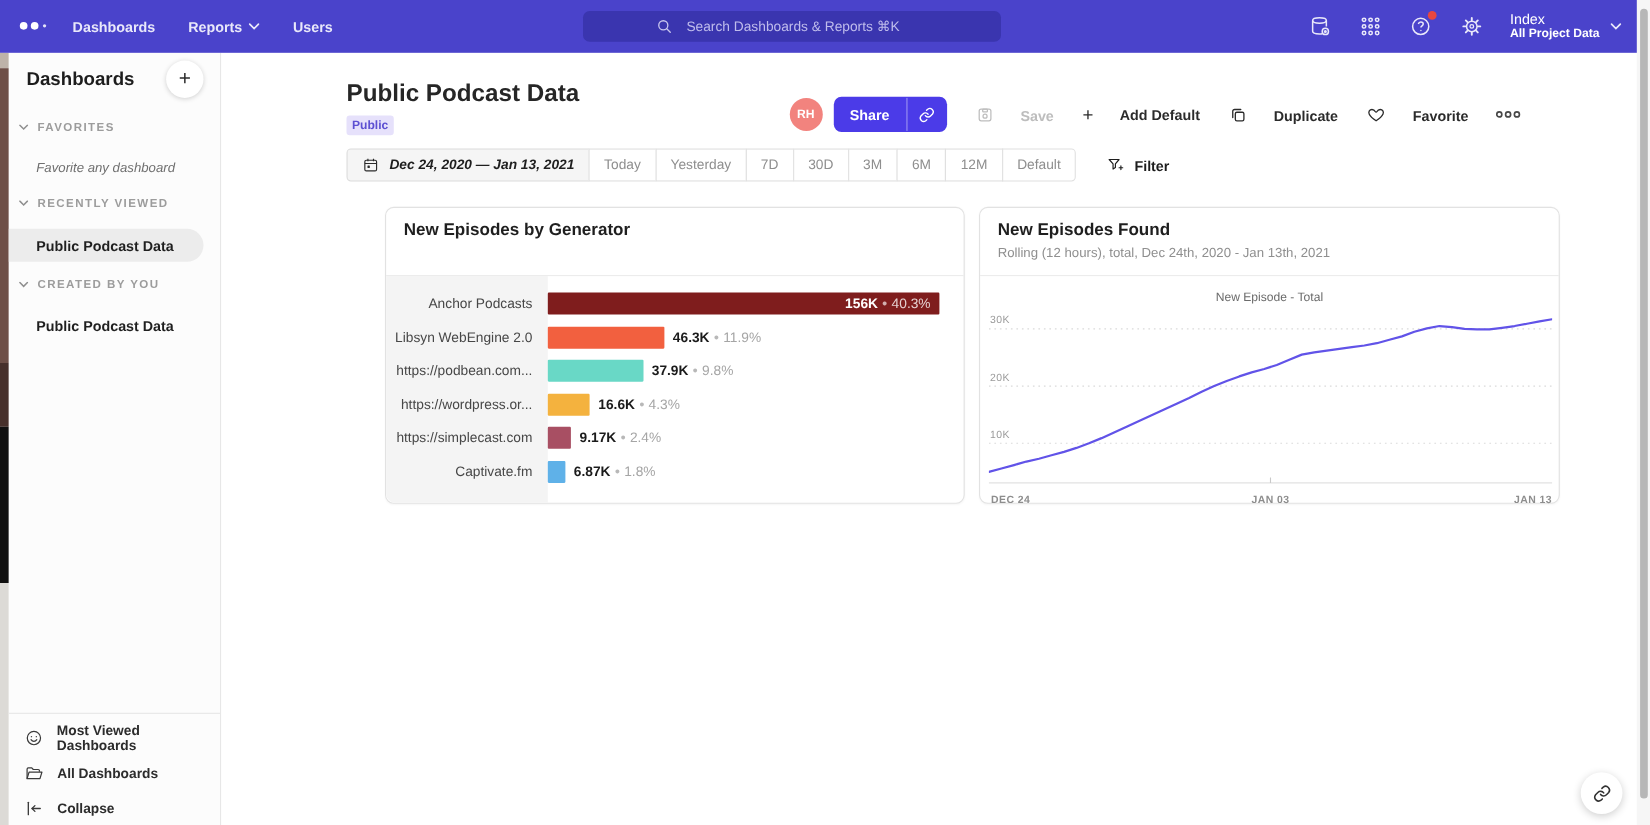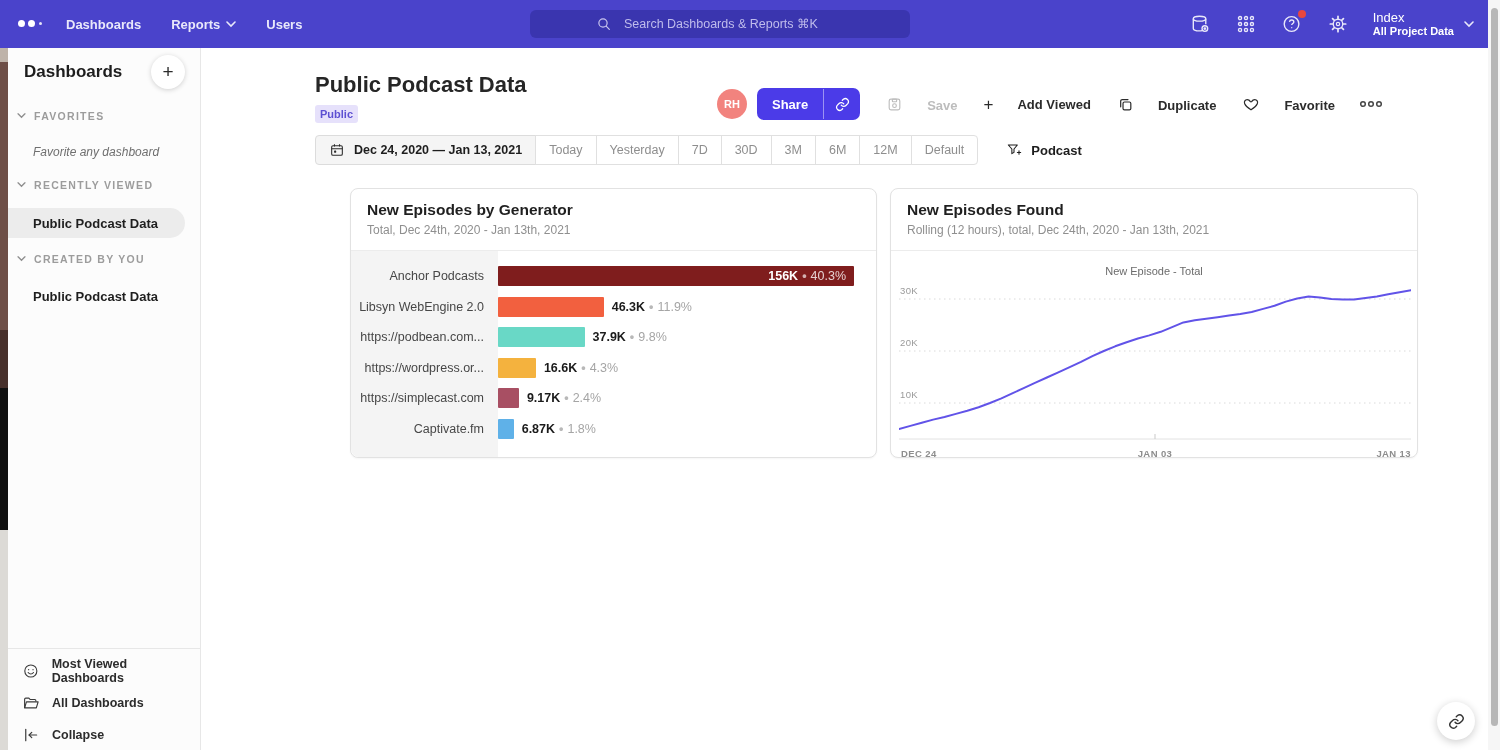--- a/index.html
+++ b/index.html
@@ -68,21 +68,21 @@
     cursor:pointer; margin-left:26px; white-space:nowrap; }
   .act-btn.disabled { color:#BDBDBD; cursor:default; }
   .act-btn .plus { font-size:17px; font-weight:400; line-height:14px; }
   .more-dots { margin-left:24px; display:flex; gap:3px; cursor:pointer; }
 
   
   .toolbar { position:absolute; left:114px; top:87px; height:30px; display:flex; align-items:center; }
   .seg { height:30px; display:flex; align-items:center; border:1px solid #E0E0E0; background:#fff;
     margin-left:-1px; padding:0 13px; font-size:12.5px; font-weight:500; color:#8E8E8E; cursor:pointer; }
   .seg.date { background:#F5F5F5; border:1px solid #DCDCDC; border-radius:4px 0 0 4px; margin-left:0;
-    color:#1E1E1E; font-weight:700; gap:9px; padding:0 13px; }
+    color:#1E1E1E; font-weight:700; gap:9px; padding:0 13px;font-style:italic; }
   .seg.last { border-radius:0 4px 4px 0; }
   .filter-btn { display:flex; align-items:center; gap:9px; margin-left:28px; font-size:13px; font-weight:700;
     color:#1D1D1D; cursor:pointer; }
 
   
   .card { position:absolute; top:140px; height:270px; background:#fff; border:1px solid #E2E2E2; border-radius:8px;
     box-shadow:0 1px 2px rgba(0,0,0,.04);margin-left:35px; }
   .card1 { left:114px; width:527px; }
   .card2 { left:654px; width:528px; }
   .card-head { height:62px; border-bottom:1px solid #ECECEC; padding:12px 16px 0; }
@@ -283,21 +283,21 @@
     <div class="act-btn disabled">
       <svg width="17" height="17" viewBox="0 0 24 24" fill="none" stroke="currentColor" stroke-width="1.6">
           <rect x="4.5" y="4.5" width="15" height="15" rx="2.5"></rect>
           <rect x="9" y="4.5" width="6" height="3.6" rx="1"></rect>
           <circle cx="12" cy="13.6" r="2.6"></circle>
         </svg>
       <span>Save</span>
     </div>
     <div class="act-btn">
       <span class="plus">+</span>
-      <span>Add Viewed</span>
+      <span>Add Default</span>
     </div>
     <div class="act-btn">
       <svg width="17" height="17" viewBox="0 0 24 24" fill="none" stroke="currentColor" stroke-width="1.7" stroke-linecap="round">
           <rect x="8.5" y="8.5" width="11" height="11" rx="2"></rect>
           <path d="M15.5 5h-8c-1.3 0-2.3 1-2.3 2.3v8"></path>
         </svg>
       <span>Duplicate</span>
     </div>
     <div class="act-btn">
       <svg width="18" height="17" viewBox="0 0 24 24" fill="none" stroke="currentColor" stroke-width="1.7" stroke-linejoin="round">
@@ -329,28 +329,27 @@
     <div class="seg">30D</div>
     <div class="seg">3M</div>
     <div class="seg">6M</div>
     <div class="seg">12M</div>
     <div class="seg last">Default</div>
     <div class="filter-btn">
       <svg width="16" height="16" viewBox="0 0 24 24" fill="none" stroke="#1D1D1D" stroke-width="1.6" stroke-linejoin="round">
           <path d="M3.5 4.5h13.5l-5 6v5l-3.2 2v-7z"></path>
           <path d="M19.5 13.2v5M17 15.7h5" stroke-linecap="round"></path>
         </svg>
-      <span>Podcast</span>
+      <span>Filter</span>
     </div>
   </div>
 
   <div class="card card1">
     <div class="card-head">
       <div class="card-title">New Episodes by Generator</div>
-      <div class="card-sub">Total, Dec 24th, 2020 - Jan 13th, 2021</div>
     </div>
     <div class="bar-body">
       <div class="label-col"></div>
       <div class="brows">
         <div class="brow">
           <div class="blabel">Anchor Podcasts</div>
           <div class="btrack">
             <div class="bfill" style="width: 356px; background: #7f1d1d;">
               <span class="bval-in"><b>156K</b><i>•</i><u>40.3%</u></span>
             </div>

